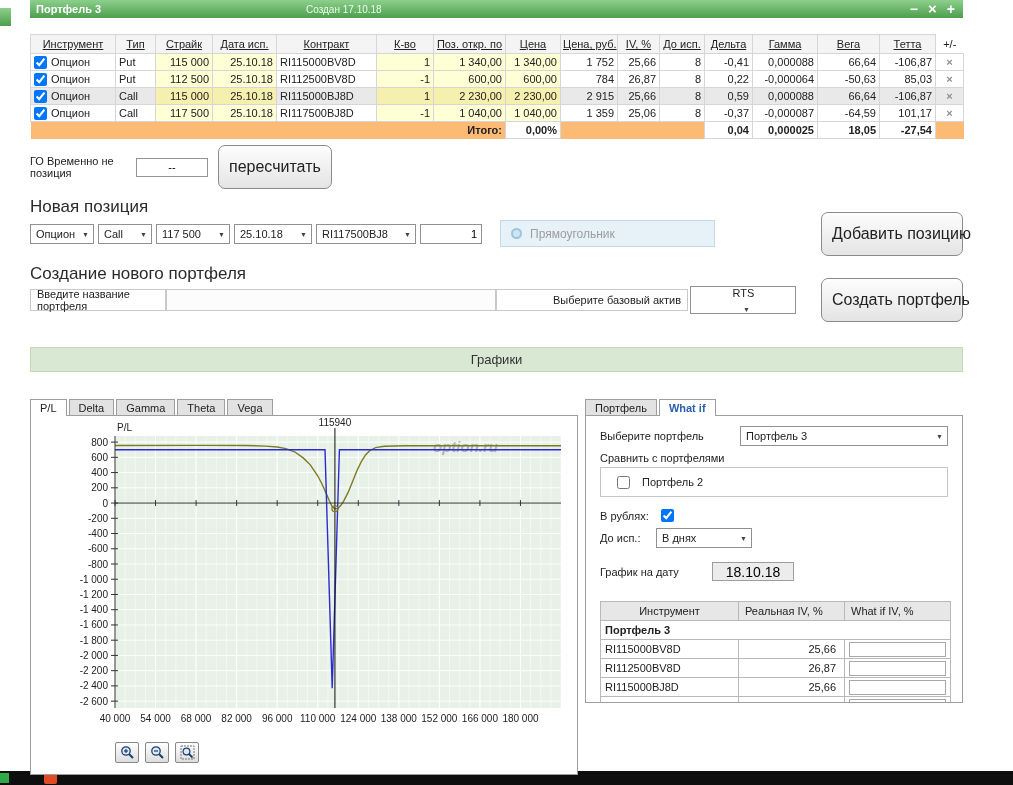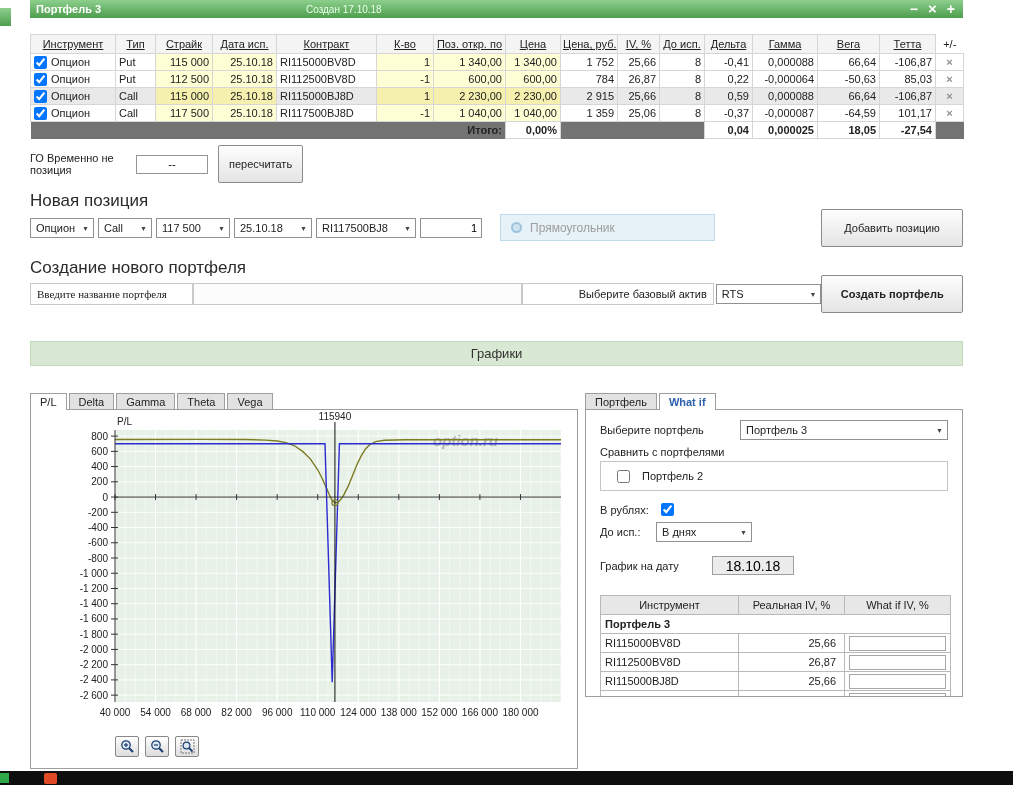--- a/index.html
+++ b/index.html
@@ -28,57 +28,57 @@
   table.positions { border-collapse:collapse; width:933px; margin-top:16px; table-layout:fixed; }
   .positions th { border:1px solid #d6d6d6; background:#f4f4f4; font-weight:normal;
     text-decoration:underline; padding:3px 2px; white-space:nowrap; font-size:11px; overflow:hidden; }
   .positions th.plain { text-decoration:none; border:none; background:#fff; }
   .positions td { border:1px solid #d6d6d6; padding:1px 3px; height:17px; white-space:nowrap; font-size:11px; overflow:hidden; }
   .positions td.num { text-align:right; }
   .positions td.yellow { background:#ffffd5; }
   .positions tr.gray td { background:#e9e9e9; }
   .positions tr.gray td.yellow { background:#f5f0ae; }
   .positions td.del { text-align:center; color:#8f8f8f; font-weight:bold; padding:0 1px; }
-  .positions td.nb { border:none; background:#737373; }
+  .positions td.nb { border:none; background:#fdba74; }
   .inst-cell { display:flex; align-items:center; gap:4px; }
   input[type=checkbox] { width:13px; height:13px; margin:0; }
   .totals td { font-weight:bold; }
   .total-label { text-align:right; }
 
   
   .go-row { display:flex; align-items:center; gap:10px; margin-top:6px; }
   .go-label { width:96px; line-height:12px; }
   .go-input { width:72px; height:19px; border:1px solid #949494; text-align:center; font-size:11px; }
-  .btn { display:inline-block; border:1px solid #8b8b8b; border-radius:2px;
-    background:linear-gradient(#fdfdfd,#e4e4e4); padding:12px 10px; font-size:11px;
+  .btn { display:inline-block; border:1px solid #8b8b8b; border-radius:7px;
+    background:linear-gradient(#fdfdfd,#e4e4e4); padding:12px 10px; font-size:16px;
     color:#222; text-align:center; cursor:default; white-space:nowrap; }
 
   h2.section { font-size:17px; font-weight:normal; color:#2b2b2b; margin:8px 0 5px 0; }
 
   
   .newpos-row { display:flex; align-items:center; gap:4px; position:relative; height:24px; }
   .sel { display:inline-flex; align-items:center; justify-content:space-between;
     border:1px solid #919191; background:#fff; height:20px; padding:0 4px 0 5px; font-size:11px; white-space:nowrap; }
   .sel .arrow { font-size:7px; color:#444; margin-left:6px; }
   .qty-input { width:62px; height:20px; border:1px solid #919191; text-align:right; padding:0 4px; font-size:11px; }
   .annotation { position:absolute; left:470px; top:-2px; width:215px; height:27px;
     background:rgba(182,214,235,0.35); border:1px solid rgba(160,200,225,0.55);
     display:flex; align-items:center; gap:8px; padding-left:10px; color:#9e9e9e; font-size:12px; }
   .annotation .dot { width:11px; height:11px; border-radius:50%; background:#cfe4f2; border:2px solid #9dc3dd; }
   .add-btn { margin-left:auto; width:142px; }
 
   
   .npf-row { display:flex; align-items:center; height:22px; margin-top:4px; }
   .npf-cell { border:1px solid #c9c9c9; height:22px; display:flex; align-items:center; padding:0 6px; }
-  .npf-name { width:164px;font-family:Liberation Serif, serif; }
+  .npf-name { width:136px; }
   .npf-input-wrap { width:330px; padding:0; background:#fcfcfc; }
   .npf-input-wrap input { width:100%; height:100%; border:none; background:transparent; padding:0 4px; font-size:11px; }
   .npf-asset { width:192px; justify-content:flex-end; }
-  .npf-sel { width:106px; height:20px; margin-left:2px; }
-  .create-btn { margin-left:auto; width:142px;font-weight:bold; }
+  .npf-sel { width:106px; height:28px; margin-left:2px;flex-direction:column; }
+  .create-btn { margin-left:auto; width:142px; }
 
   .banner { margin-top:36px; height:25px; background:#d9e8d2; border:1px solid #c2d9ba;
     display:flex; align-items:center; justify-content:center; font-size:13px; color:#333; }
 
   
   .panels { display:flex; margin-top:26px; align-items:flex-start; }
   .left-col { width:548px; }
   .right-col { width:378px; margin-left:7px; }
   .tabs { display:flex; gap:2px; }
   .tab { border:1px solid #9e9e9e; border-bottom:none; background:#e2e2e2;
@@ -105,21 +105,21 @@
     gap:12px; padding-left:16px; margin-bottom:12px; }
   .rub-row { gap:12px; margin-bottom:6px; }
   .days-row { gap:6px; margin-bottom:14px; }
   .days-row .lbl { width:50px; }
   .date-row { margin-bottom:20px; }
   .date-row .lbl { width:112px; }
   .date-input { width:82px; height:19px; border:1px solid #9e9e9e; background:#ececec;
     text-align:center; font-size:14px; }
   table.iv-table { width:100%; border-collapse:collapse; table-layout:fixed; }
   .iv-table th { border:1px solid #b9b9b9; background:#e7e7e7; font-weight:normal; height:19px; padding:0 6px; font-size:11px; overflow:hidden; }
-  .iv-table th.rt { text-align:center; }
+  .iv-table th.rt { text-align:left; }
   .iv-table td { border:1px solid #b9b9b9; height:19px; padding:0 4px; font-size:11px; overflow:hidden; }
   .iv-table td.num { text-align:right; padding-right:8px; }
   .iv-table tr.group td { font-weight:bold; }
   .iv-input { width:100%; height:15px; border:1px solid #a8a8a8; background:#fff; display:block; }
   .build-row { margin-top:8px; text-align:center; }
   .build-btn { width:232px; height:22px; border:1px solid #6b96c4;
     background:linear-gradient(#fbfbfb,#e7e7e7); font-size:11px; padding:0; }
 
   
   .bottombar { position:absolute; left:0; top:771px; width:1013px; height:14px; background:#0e0e0e; }

